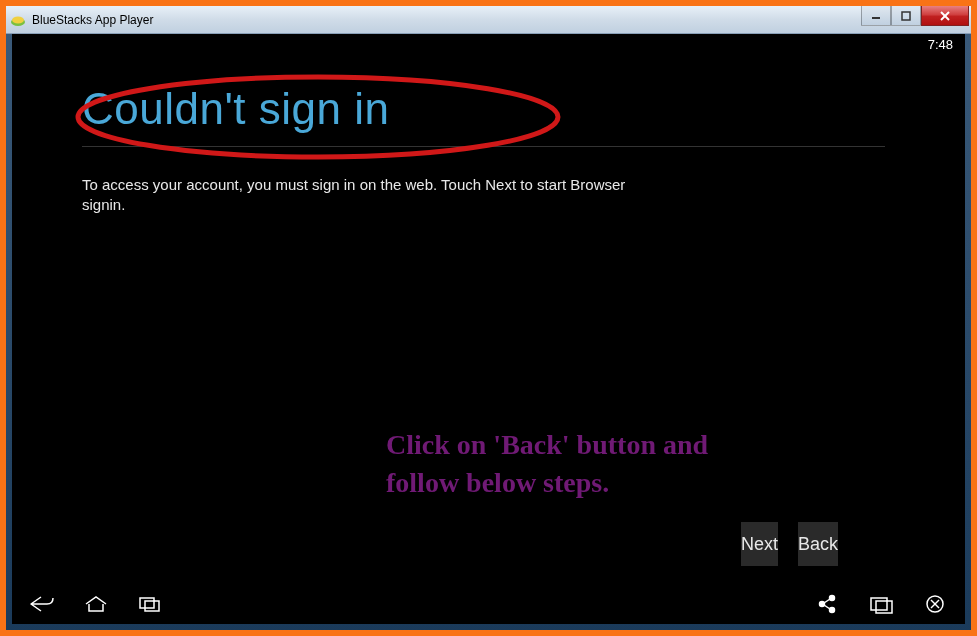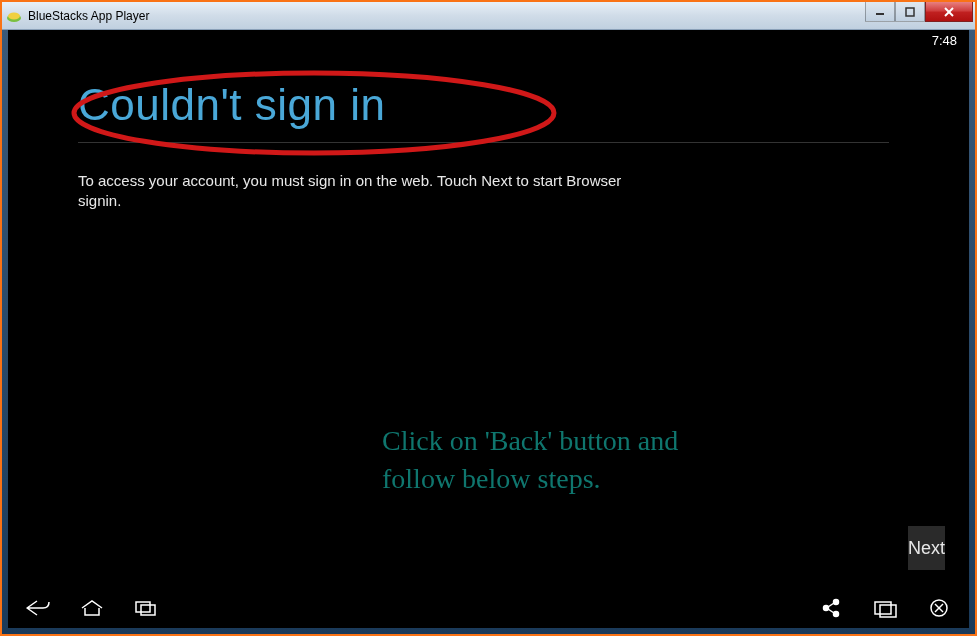--- a/index.html
+++ b/index.html
@@ -7,21 +7,21 @@
   width: 977px;
   height: 636px;
   background: linear-gradient(to bottom, #3a5a7a 0%, #5a7a9a 2%, #3a5a7a 4%, #1a3a5a 100%);
   font-family: "Segoe UI", Arial, sans-serif;
   overflow: hidden;
   position: relative;
 }
 .window-frame {
   position: absolute;
   top: 0; left: 0; right: 0; bottom: 0;
-  border: 2px solid #f97316;
+  border: 6px solid #f97316;
 }
 .titlebar {
   height: 28px;
   background: linear-gradient(to bottom, #e8f0f8 0%, #d0dce8 50%, #c0d0e0 100%);
   display: flex;
   align-items: center;
   padding: 0 4px;
   border-bottom: 1px solid #8aa0b8;
   position: relative;
 }
@@ -102,36 +102,35 @@
   top: 66px;
   width: 500px;
   height: 90px;
   pointer-events: none;
 }
 .annotation-ellipse svg { width: 100%; height: 100%; }
 .annotation-text {
   position: absolute;
   left: 380px;
   top: 420px;
-  color: #0f766e;
+  color: #701a75;
   font-family: Georgia, "Times New Roman", serif;
-  font-weight: normal;
+  font-weight: bold;
   font-size: 28px;
   line-height: 1.35;
   width: 330px;
 }
 .button-col {
   position: absolute;
   right: 24px;
   bottom: 18px;
   width: 200px;
   display: flex;
-  flex-direction: column;
+  flex-direction: row;
   gap: 20px;
-  align-items: flex-end;
 }
 .ui-button {
   background: #2a2a2a;
   color: #e8e8e8;
   font-size: 18px;
   font-weight: 300;
   height: 44px;
   display: flex;
   align-items: center;
   justify-content: center;
@@ -198,20 +197,21 @@
       <span>7:48</span>
     </div>
 
     <div class="content">
       <div class="heading">Couldn't sign in</div>
       <div class="divider"></div>
       <div class="body-text">To access your account, you must sign in on the web. Touch Next to start Browser signin.</div>
 
       <div class="button-col">
         <button class="ui-button">Next</button>
+        <button class="ui-button">Back</button>
       </div>
     </div>
 
     <div class="navbar">
       <div class="nav-left">
         <span class="nav-icon">
           <svg viewBox="0 0 26 18">
               <path d="M12 2 L2 9 L12 16 M2 9 H18 C22 9 24 7 24 3" stroke-linejoin="round"></path>
             </svg>
         </span>

